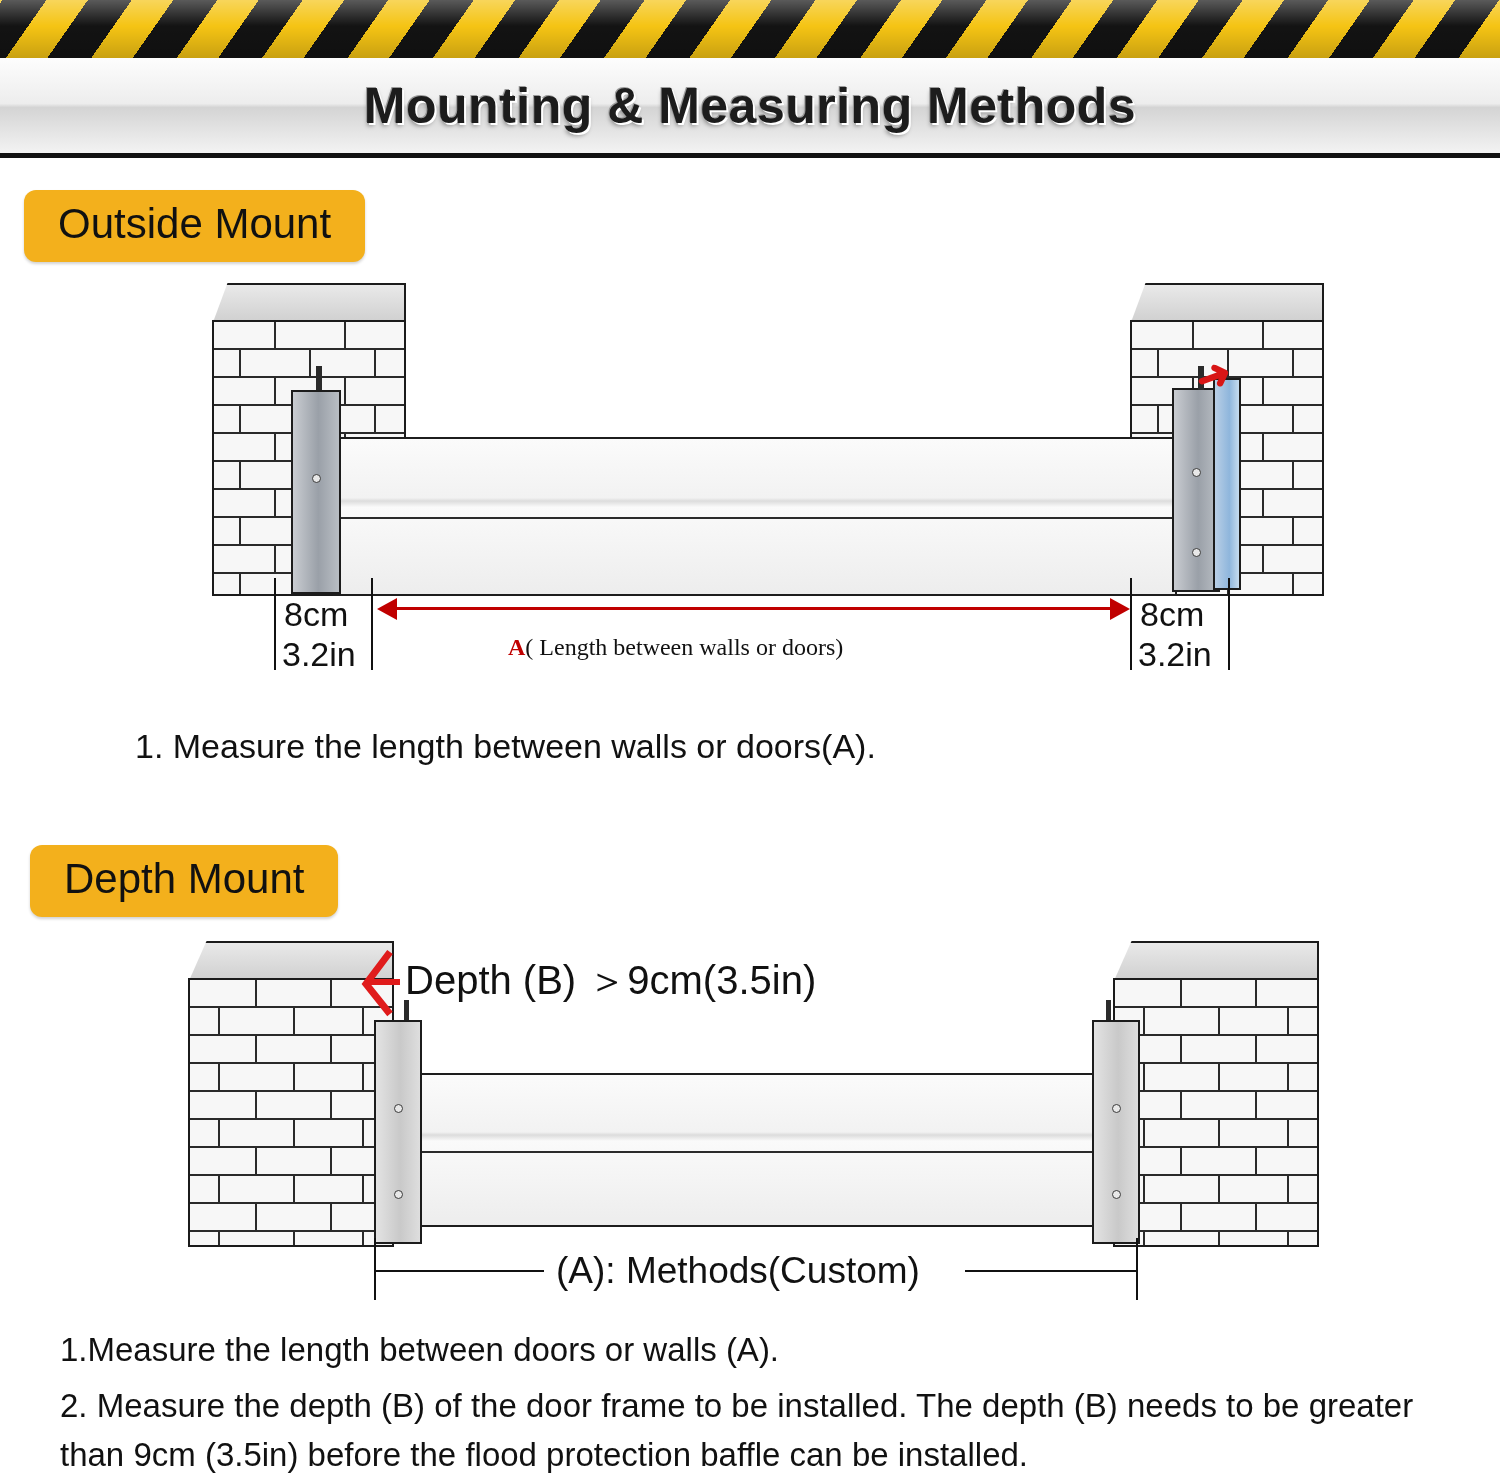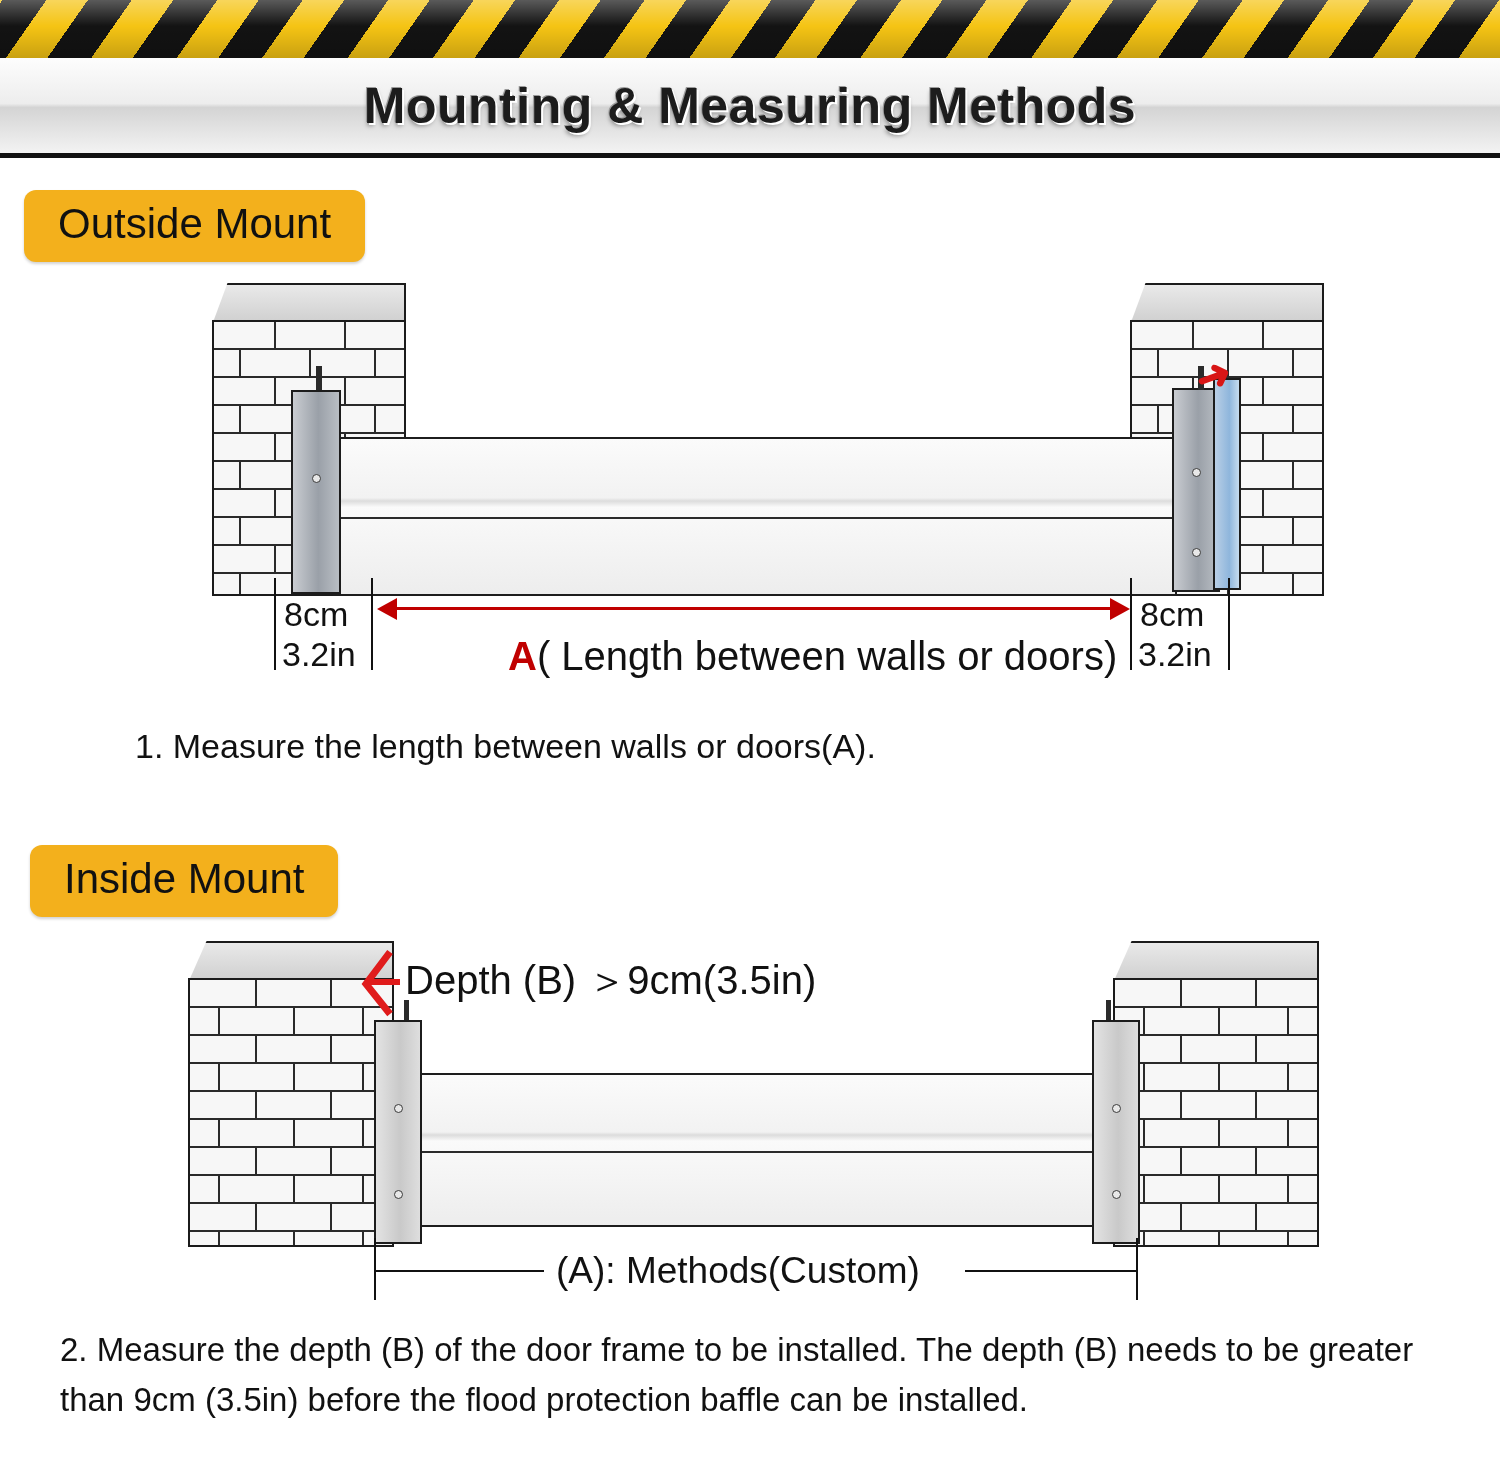--- a/index.html
+++ b/index.html
@@ -159,23 +159,24 @@
     position: absolute;
     width: 0; height: 0;
     border-top: 11px solid transparent;
     border-bottom: 11px solid transparent;
   }
   .arrowL { border-right: 20px solid #c00000; }
   .arrowR { border-left: 20px solid #c00000; }
 
   .caption {
     position: absolute;
-    font-size: 40px;
+    font-size: 24px;
     color: #111;
     white-space: nowrap;
+    font-family: Liberation Serif, serif;
   }
   .caption .red { color: #c00000; font-weight: bold; }
 
   .steps {
     position: absolute;
     font-size: 34px;
     color: #111;
     line-height: 1.55;
   }
   .steps div { white-space: nowrap; }
@@ -324,21 +325,21 @@
 <div class="dim-text" style="left:1138px; top:635px;">3.2in</div>
 
 <div class="caption" style="left:508px; top:634px;">
   <span class="red">A</span><span>( Length between walls or doors)</span>
 </div>
 
 <div class="steps" style="left:135px; top:720px;">
   <div>1. Measure the length between walls or doors(A).</div>
 </div>
 
-<div class="badge" id="badge-inside">Inside Mount</div>
+<div class="badge" id="badge-inside">Depth Mount</div>
 
 <div class="diagram">
 
   <div class="pillar-top" style="left:188px; top:941px; width:202px; height:38px;
               clip-path: polygon(9% 0, 100% 0, 100% 100%, 0 100%);"></div>
   <div class="pillar-body" style="left:188px; top:978px; width:202px; height:265px;">
     <div class="brick-offset">
       <i style="left:65px;  top:0px;   height:26px;"></i>
       <i style="left:140px; top:0px;   height:26px;"></i>
       <i style="left:28px;  top:28px;  height:26px;"></i>
@@ -423,14 +424,15 @@
 
 <div class="depth-label" style="left:405px; top:953px;">Depth (B) ＞9cm(3.5in)</div>
 
 <div class="tick" style="left:374px; top:1238px; height:62px;"></div>
 <div class="tick" style="left:1136px; top:1238px; height:62px;"></div>
 <div class="black-line" style="left:374px; top:1270px; width:170px;"></div>
 <div class="black-line" style="left:965px; top:1270px; width:172px;"></div>
 <div class="len-caption" style="left:556px; top:1250px;">(A): Methods(Custom)</div>
 
 <div class="footer-notes">
+  <p>1.Measure the length between doors or walls (A).</p>
   <p>2. Measure the depth (B) of the door frame to be installed. The depth (B) needs to be greater than 9cm (3.5in) before the flood protection baffle can be installed.</p>
 </div>
 
 </body></html>

